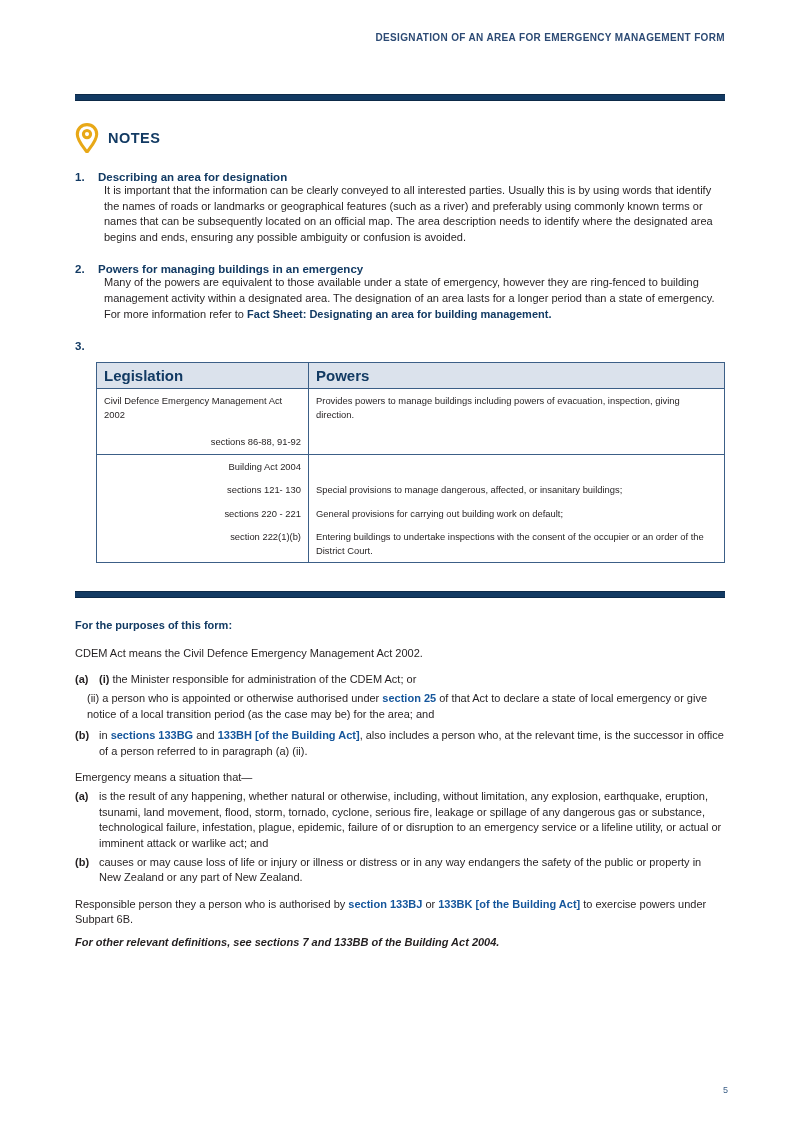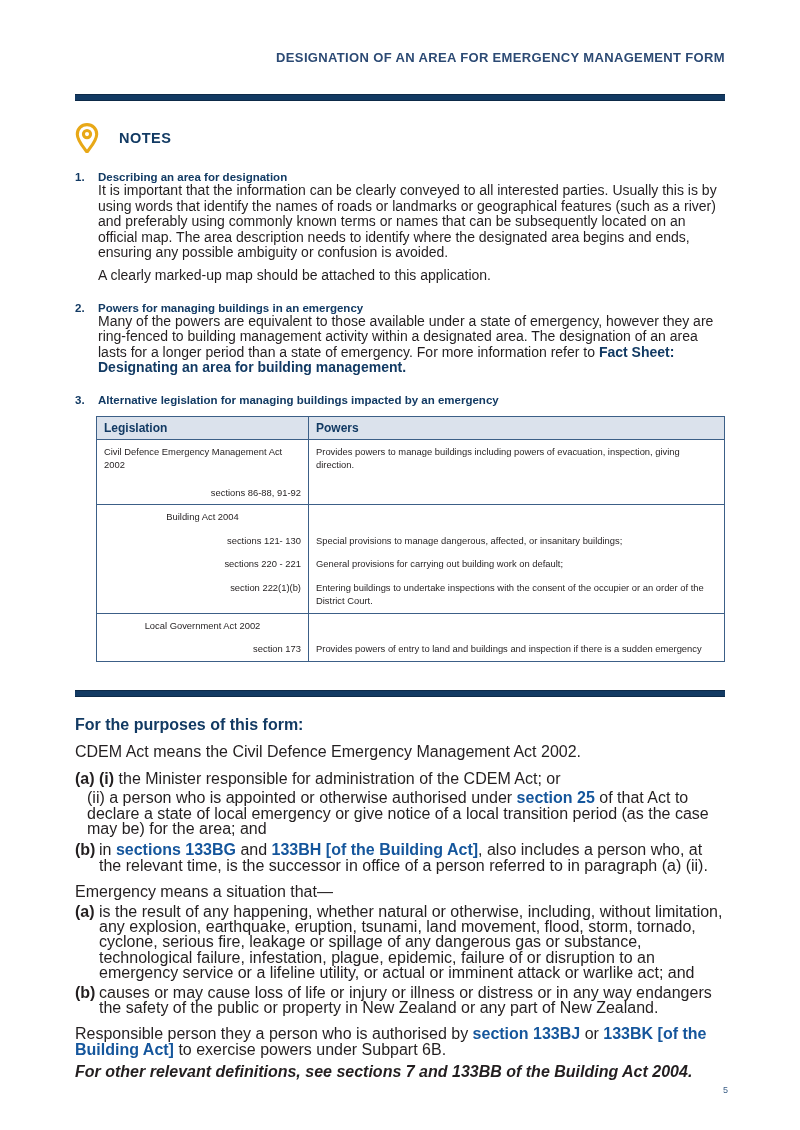--- a/index.html
+++ b/index.html
@@ -12,23 +12,23 @@
     color: #231f20;
     position: relative;
     overflow: hidden;
   }
 
   .page { position: relative; width: 800px; height: 1130px; }
 
   
   .doc-header {
     position: absolute;
-    top: 50px;
+    top: 32px;
     right: 75px;
-    font-size: 13px;
+    font-size: 10px;
     letter-spacing: 0.35px;
     font-weight: bold;
     color: #2c4a74;
     text-transform: uppercase;
   }
 
   
   .content {
     position: absolute;
     left: 75px;
@@ -42,43 +42,43 @@
     height: 7px;
     background: #123a63;
     border-top: 1.5px solid #0d2a48;
     border-bottom: 1.5px solid #0d2a48;
   }
 
   
   .section-head {
     display: flex;
     align-items: center;
-    gap: 20px;
+    gap: 9px;
     margin-top: 22px;
   }
   .pin-icon { width: 24px; height: 30px; flex: 0 0 24px; display: block; }
   .section-head .title {
     font-size: 14.5px;
     font-weight: bold;
     color: #123a63;
     letter-spacing: 0.5px;
   }
 
   
   .note { margin-top: 18px; }
   .note-title {
     display: flex;
     font-size: 11.5px;
     font-weight: bold;
     color: #123a63;
   }
   .note-title .num { width: 23px; flex: 0 0 23px; }
   .note-body {
-    margin-left: 23px;
-    font-size: 14px;
+    margin-left: 29px;
+    font-size: 11px;
     line-height: 15.6px;
     color: #231f20;
     text-align: left;
   }
   .note-body p { margin: 0 0 7px 0; }
   .note-body p:last-child { margin-bottom: 0; }
   b.navy { color: #123a63; font-weight: bold; }
 
   
   .leg-table {
@@ -90,44 +90,44 @@
     font-size: 9.4px;
     color: #231f20;
   }
   .leg-table th {
     background: #dbe2ec;
     border: 1px solid #3c5f87;
     text-align: left;
     font-weight: bold;
     color: #123a63;
     padding: 4px 7px;
-    font-size: 12px;
+    font-size: 15px;
   }
   .leg-table td {
     border: 1px solid #3c5f87;
     padding: 5px 7px;
     vertical-align: top;
     line-height: 13.5px;
   }
   .leg-table col.c1 { width: 212px; }
   .leg-table .actname { display: block; }
   .leg-table .secref { display: block; text-align: right; }
   .pow-line { margin: 0 0 7px 0; }
   .pow-line:last-child { margin-bottom: 0; }
   td.powers.stack { padding: 0; }
   td.powers.stack .pow-row {
     padding: 5px 7px;
     line-height: 13.5px;
   }
   td.leg.stack { padding: 0; }
   td.leg.stack .leg-row { padding: 5px 7px; text-align: right; }
-  td.leg.stack .leg-row.head { text-align: center; }
-
-  
-  .defs { margin-top: 20px; font-size: 16px; line-height: 15.4px; }
+  td.leg.stack .leg-row.head { text-align: right; }
+
+  
+  .defs { margin-top: 20px; font-size: 11px; line-height: 15.4px; }
   .defs .lead { font-weight: bold; color: #123a63; margin: 0 0 12px 0; }
   .defs p { margin: 0 0 11px 0; }
   .defs .term { font-weight: normal; color: #231f20; }
   .link { color: #15569c; font-weight: bold; }
   .hang {
     display: flex;
     margin: 0 0 4px 0;
   }
   .hang .lbl { flex: 0 0 24px; font-weight: bold; }
   .hang .txt { flex: 1; }
@@ -165,38 +165,36 @@
       <span class="title">NOTES</span>
     </div>
 
     <div class="note">
       <div class="note-title">
         <span class="num">1.</span>
         <span>Describing an area for designation</span>
       </div>
       <div class="note-body">
         <p>It is important that the information can be clearly conveyed to all interested parties. Usually this is by using words that identify the names of roads or landmarks or geographical features (such as a river) and preferably using commonly known terms or names that can be subsequently located on an official map. The area description needs to identify where the designated area begins and ends, ensuring any possible ambiguity or confusion is avoided.</p>
-        <p>A clearly marked-up map should be attached to this application.</p>
       </div>
     </div>
 
     <div class="note">
       <div class="note-title">
         <span class="num">2.</span>
         <span>Powers for managing buildings in an emergency</span>
       </div>
       <div class="note-body">
         <p><span>Many of the powers are equivalent to those available under a state of emergency, however they are ring-fenced to building management activity within a designated area. The designation of an area lasts for a longer period than a state of emergency. For more information refer to </span><b class="navy">Fact Sheet: Designating an area for building management.</b></p>
       </div>
     </div>
 
     <div class="note">
       <div class="note-title">
         <span class="num">3.</span>
-        <span>Alternative legislation for managing buildings impacted by an emergency</span>
       </div>
     </div>
 
     <table class="leg-table">
       <colgroup>
           <col class="c1">
           <col class="c2">
         </colgroup>
       <thead>
         <tr>
@@ -221,30 +219,20 @@
             <div class="leg-row">sections 220 - 221</div>
             <div class="leg-row">section 222(1)(b)</div>
           </td>
           <td class="powers stack">
             <div class="pow-row" style="visibility:hidden">&nbsp;</div>
             <div class="pow-row">Special provisions to manage dangerous, affected, or insanitary buildings;</div>
             <div class="pow-row">General provisions for carrying out building work on default;</div>
             <div class="pow-row">Entering buildings to undertake inspections with the consent of the occupier or an order of the District Court.</div>
           </td>
         </tr>
-        <tr>
-          <td class="leg stack">
-            <div class="leg-row head">Local Government Act 2002</div>
-            <div class="leg-row">section 173</div>
-          </td>
-          <td class="powers stack">
-            <div class="pow-row" style="visibility:hidden">&nbsp;</div>
-            <div class="pow-row">Provides powers of entry to land and buildings and inspection if there is a sudden emergency</div>
-          </td>
-        </tr>
       </tbody>
     </table>
 
     <div class="rule" style="margin-top:28px"></div>
 
 
     <div class="defs">
 
       <p class="lead">For the purposes of this form:</p>
 

